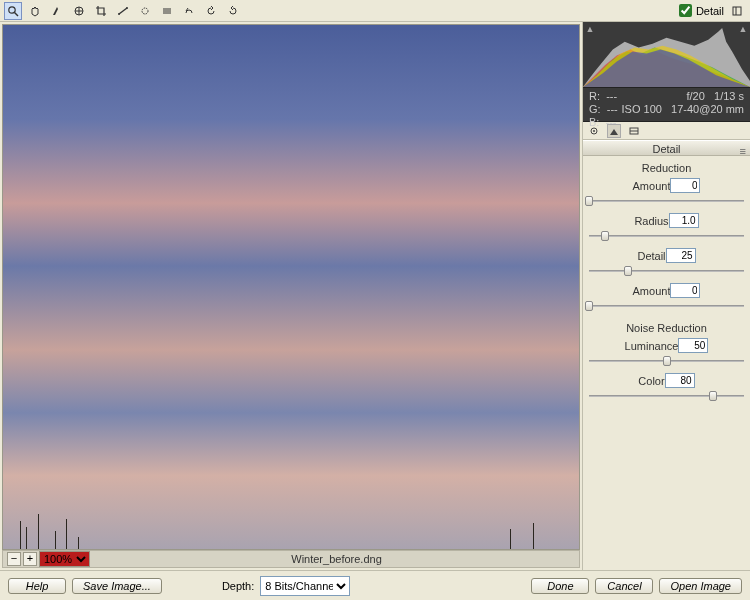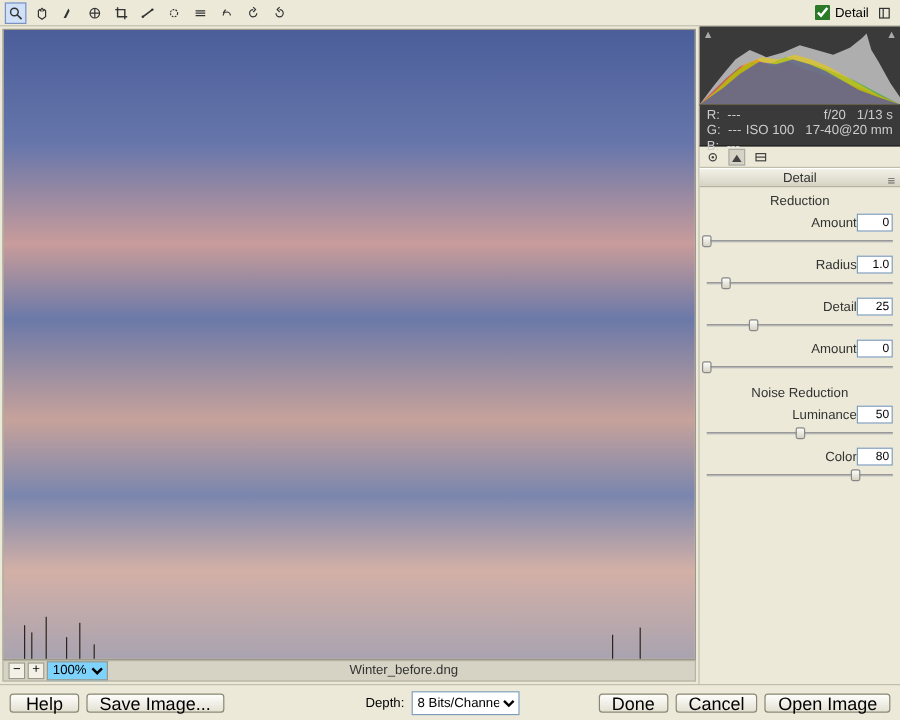--- a/index.html
+++ b/index.html
@@ -20,21 +20,21 @@
 
   
   .preview-pane { flex: 1; display: flex; flex-direction: column; border: none; padding: 2px; min-width: 0; }
   .canvas { flex: 1; background: linear-gradient(180deg,#4b5e9a 0%,#6676ab 18%,#c89c9a 34%,#6b79a8 46%,#c7a29b 62%,#7a86ae 74%,#d3b0a6 86%,#a9a3b0 100%); position: relative; border: 1px solid #9a9888; }
   .twigs { position: absolute; bottom: 0; left: 0; right: 0; height: 40px; }
   .twig { position: absolute; bottom: 0; width: 1px; background: #2a261f; }
 
   .statusbar { height: 18px; background: #d6d3c4; border: 1px solid #b6b3a3; display: flex; align-items: center; margin-top: 0; }
   .status-zoom { display: flex; align-items: center; gap: 2px; padding: 0 4px; }
   .zoom-btn { width: 14px; height: 14px; border: 1px solid #9a9888; background: #f3f1e7; text-align: center; line-height: 11px; cursor: pointer; }
-  .zoom-select { height: 16px; font-size: 11px; border: 1px solid #9a9888; background: #7dd3fc; }
+  .zoom-select { height: 16px; font-size: 11px; border: 1px solid #9a9888; background: #b91c1c; }
   .status-filename { flex: 1; text-align: center; color: #333; }
 
   
   .side { width: 168px; background: #ece9d8; border-left: 1px solid #c0bead; display: flex; flex-direction: column; }
   .hist { height: 66px; background: #3a3a3a; position: relative; border-bottom: 1px solid #222; }
   .hist svg { position: absolute; inset: 0; width: 100%; height: 100%; }
   .hist-bugs { position: absolute; top: 2px; width: 10px; height: 10px; font-size: 9px; color: #aaa; text-align:center;}
   .readout { height: 34px; background: #3a3a3a; color: #ccc; font-size: 9px; display: flex; padding: 2px 6px; border-bottom: 1px solid #222;}
   .readout-col { display: flex; flex-direction: column; gap: 1px; }
   .readout-right { margin-left: auto; text-align: right; }
@@ -42,33 +42,33 @@
   .tab-ico { width: 14px; height: 14px; display:flex;align-items:center;justify-content:center;cursor:pointer; color:#444;}
   .tab-ico.active { background:#d6d3c4; border:1px solid #aaa; }
 
   .panel-title { height: 16px; background: linear-gradient(#f3f1e7,#d6d3c4); border-top:1px solid #fff; border-bottom:1px solid #b6b3a3; text-align:center; line-height:16px; color:#333; font-size:10px; position:relative;}
   .panel-title .menu { position:absolute; right:4px; top:2px; color:#666; cursor:pointer;}
 
   .panel-body { padding: 4px 6px; }
   .section-head { text-align:center; color:#333; padding: 2px 0 4px; }
 
   .param { margin-bottom: 6px; }
-  .param-row1 { display:flex; align-items:center; justify-content:flex-end; }
+  .param-row1 { display:flex; align-items:center; justify-content:center; }
   .param-label { color:#333; }
   .param-input { width: 30px; height: 15px; border:1px solid #7f9db9; background:#fff; text-align:right; padding-right:2px; font-size:10px;}
   .slider { position:relative; height: 12px; margin-top:2px; }
   .slider-track { position:absolute; left:0; right:0; top:5px; height:2px; background:#bbb; border-top:1px solid #999;}
   .slider-thumb { position:absolute; top:1px; width:8px; height:10px; background:linear-gradient(#fdfdfb,#d6d3c4); border:1px solid #888; border-radius:2px; transform:translateX(-50%); cursor:pointer;}
 
   .panel-flex { flex:1; }
 
   
   .footer { height: 30px; border-top:1px solid #c0bead; display:flex; align-items:center; padding: 0 8px; gap:6px;}
-  .btn { height:16px; min-width:58px; padding:0 10px; background:linear-gradient(#fdfdfb,#e4e1d2); border:1px solid #8a8875; border-radius:3px; cursor:pointer; font-size:15px; color:#000;}
-  .depth-label { margin-left: 112px; color:#000;}
+  .btn { height:16px; min-width:58px; padding:0 10px; background:linear-gradient(#fdfdfb,#e4e1d2); border:1px solid #8a8875; border-radius:3px; cursor:pointer; font-size:11px; color:#000;font-style:italic;}
+  .depth-label { margin-left: 54px; color:#000;}
   .depth-select { height:20px; border:1px solid #7f9db9; background:#fff; width:90px;}
   .footer-spacer { flex:1; }
 </style>
 </head>
 <body>
 
 <div class="app">
 
   <div class="toolbar">
     <div class="tool-btn active">

